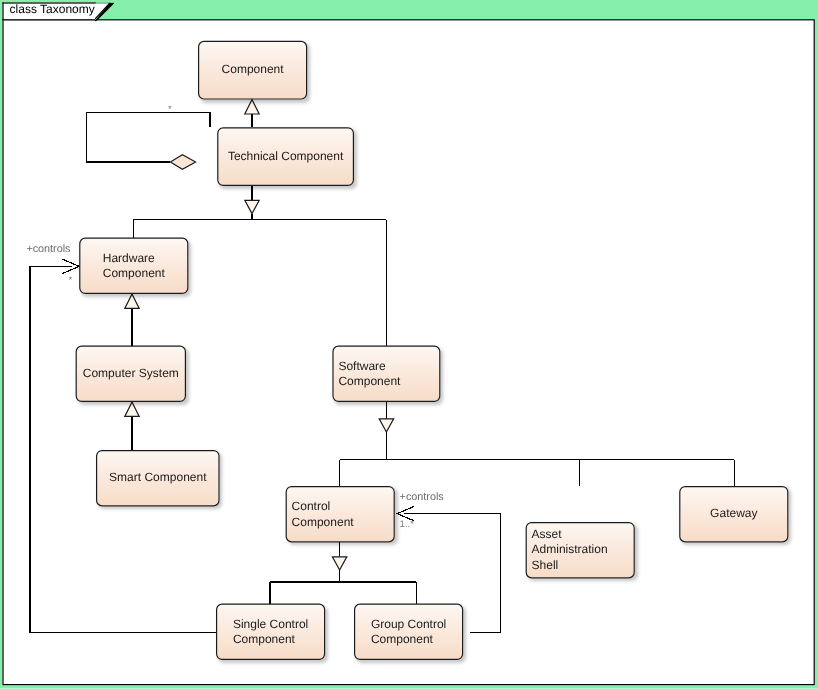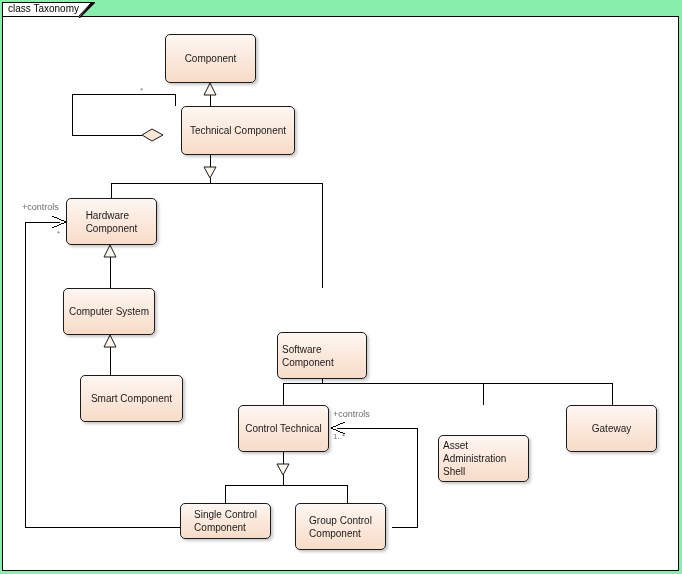--- a/index.html
+++ b/index.html
@@ -207,30 +207,30 @@
 
   <div class="uml-class" style="left:181px; top:106px; width:114px; height:49px;">Technical Component</div>
 
   <div class="uml-class" style="left:66px; top:198px; width:91px; height:47px;">Hardware
 Component</div>
 
   <div class="uml-class" style="left:63px; top:288px; width:92px; height:47px;">Computer System</div>
 
   <div class="uml-class" style="left:80px; top:375px; width:103px; height:47px;">Smart Component</div>
 
-  <div class="uml-class" style="left:277px; top:288px; width:90px; height:47px;margin-top:44px;">Software Component</div>
-
-  <div class="uml-class" style="left:238px; top:405px; width:91px; height:47px;">Control Technical</div>
+  <div class="uml-class" style="left:277px; top:288px; width:90px; height:47px;">Software Component</div>
+
+  <div class="uml-class" style="left:238px; top:405px; width:91px; height:47px;">Control Component</div>
 
   <div class="uml-class" style="left:438px; top:405px; width:91px; height:47px;margin-top:30px;">Asset Administration
 Shell</div>
 
   <div class="uml-class" style="left:566px; top:405px; width:91px; height:47px;">Gateway</div>
 
-  <div class="uml-class" style="left:180px; top:503px; width:91px; height:36px;">Single Control
+  <div class="uml-class" style="left:180px; top:503px; width:91px; height:47px;">Single Control
 Component</div>
 
   <div class="uml-class" style="left:295px; top:503px; width:91px; height:47px;">Group Control
 Component</div>
 
 
   <div class="edge-label mult" style="left:140px; top:85px;">*</div>
 
   <div class="edge-label" style="left:22px; top:202px;">+controls</div>
 

